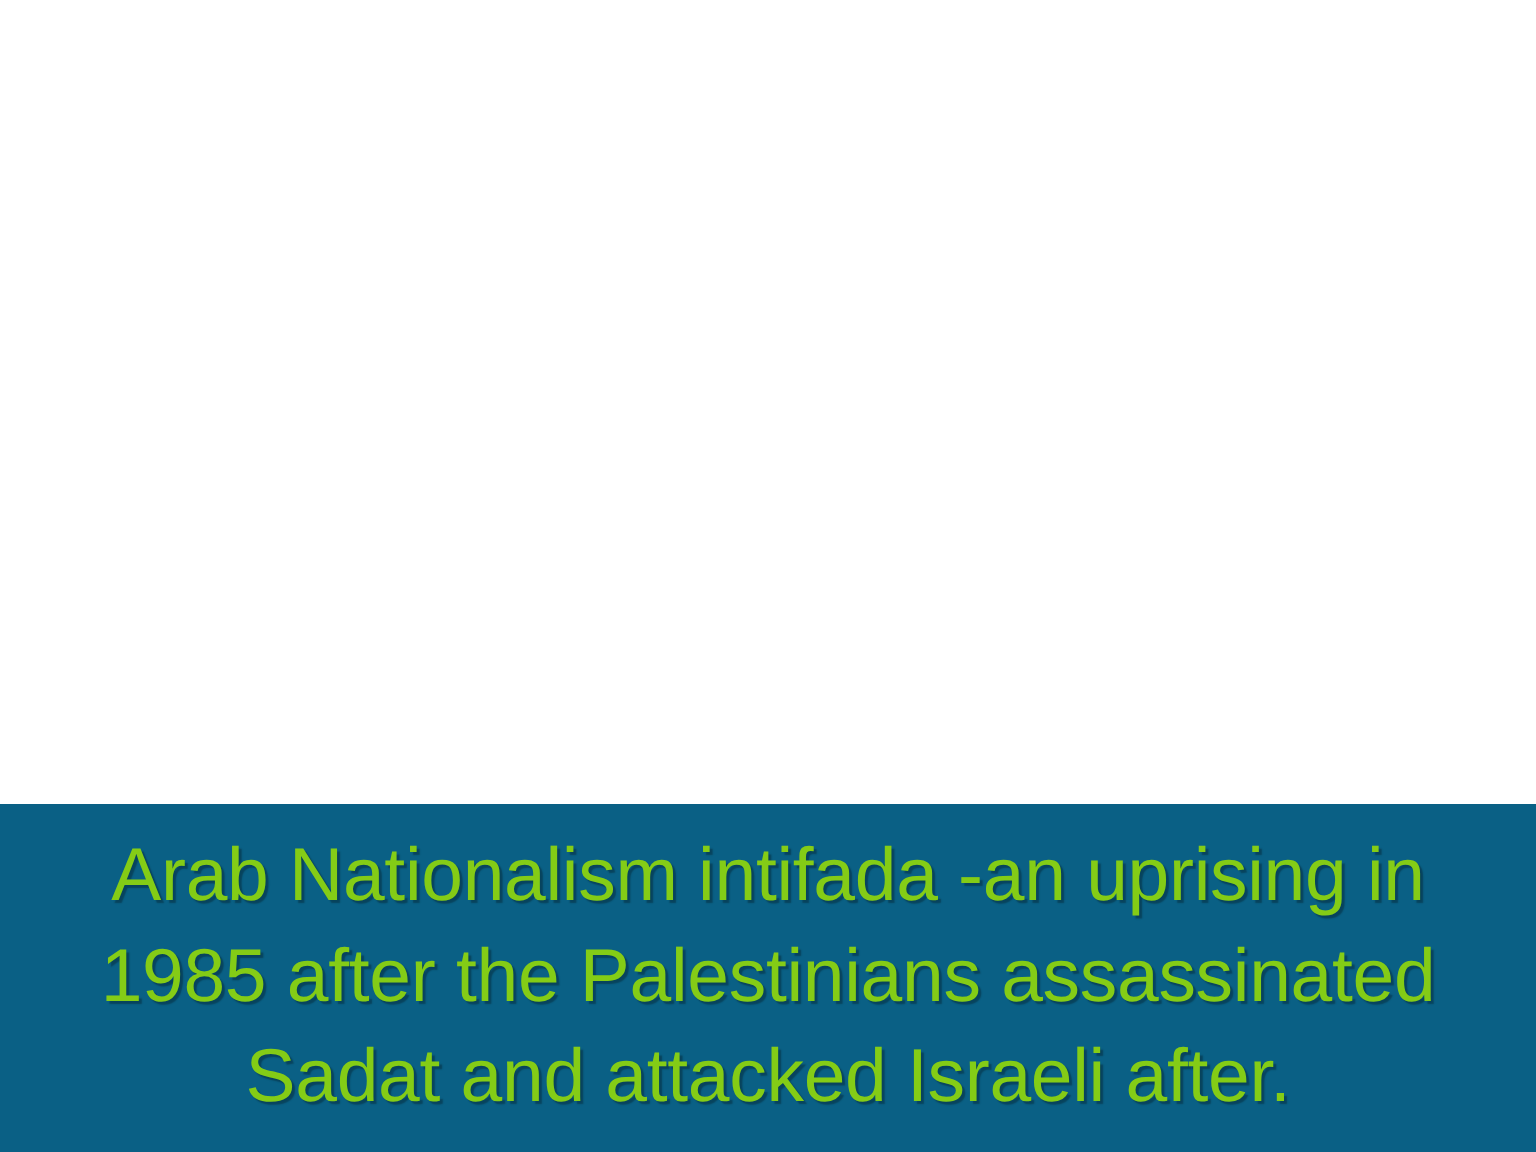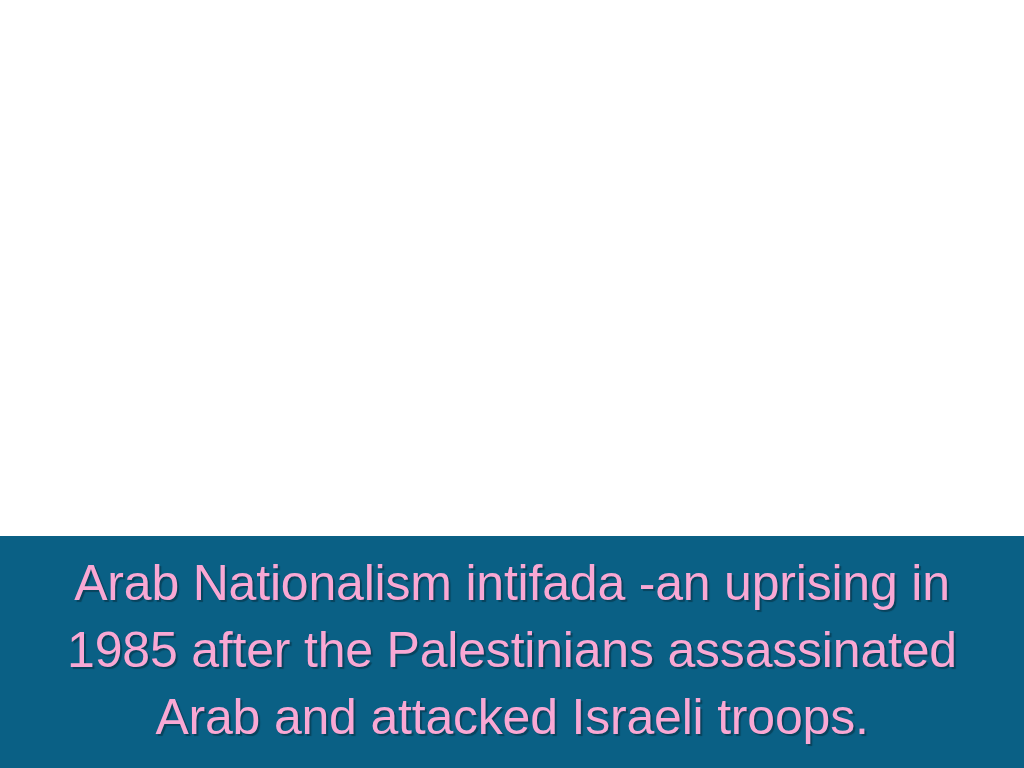--- a/index.html
+++ b/index.html
@@ -44,21 +44,21 @@
     align-items: center;
     justify-content: flex-start;
     box-sizing: border-box;
     padding-top: 14px;
   }
 
   .caption-line {
     display: block;
     width: 100%;
     text-align: center;
-    color: #f9a8d4;
+    color: #84cc16;
     font-family: "Liberation Sans", sans-serif;
     font-size: 50px;
     line-height: 67px;
     font-weight: 400;
     letter-spacing: -0.2px;
     white-space: nowrap;
     text-shadow: 2px 2px 1px rgba(0, 0, 0, 0.30);
   }
 </style>
 </head>
@@ -67,17 +67,17 @@
 <div id="slide">
 
   <div id="slide-canvas"></div>
 
   <div id="caption-band">
 
     <span class="caption-line">Arab Nationalism intifada -an uprising in</span>
 
     <span class="caption-line">1985 after the Palestinians assassinated</span>
 
-    <span class="caption-line">Arab and attacked Israeli troops.</span>
+    <span class="caption-line">Sadat and attacked Israeli after.</span>
 
   </div>
 
 </div>
 
 </body></html>

